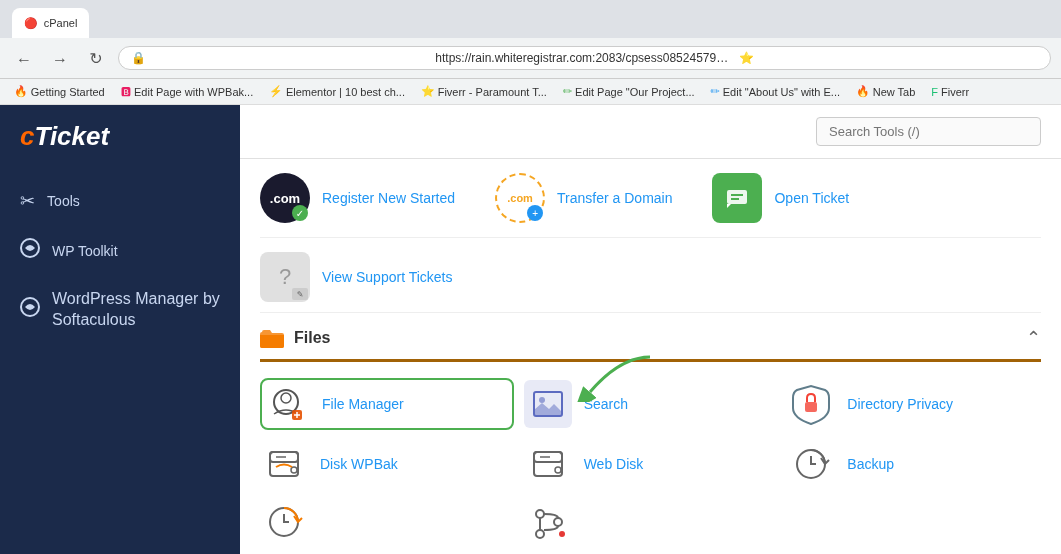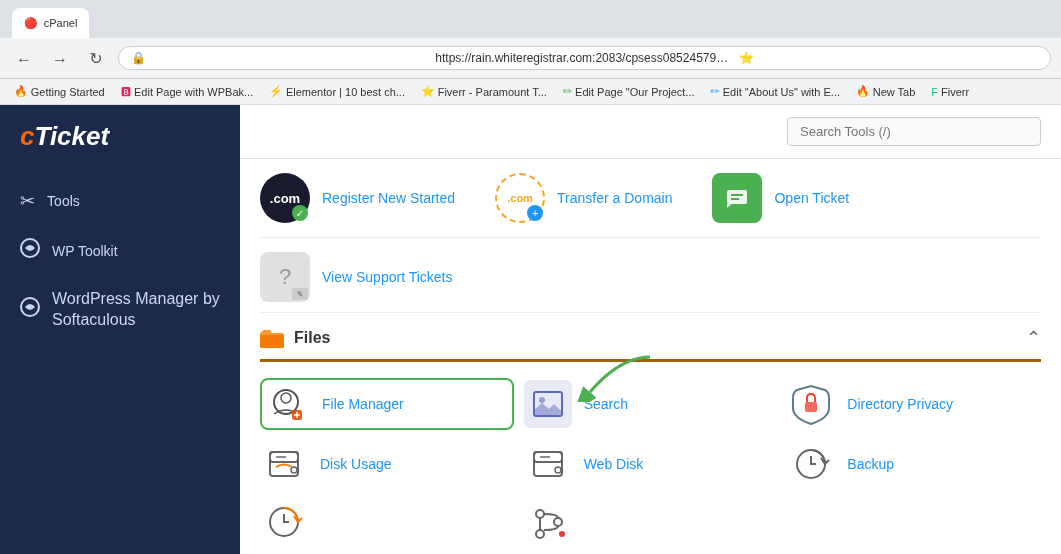--- a/index.html
+++ b/index.html
@@ -24,21 +24,21 @@
     .sidebar-logo { padding: 16px 20px; }
     .sidebar-menu { display: flex; flex-direction: column; gap: 2px; padding: 10px 0; }
     .sidebar-item { display: flex; align-items: center; gap: 12px; padding: 12px 20px; cursor: pointer; color: #c8d6f0; font-size: 14px; }
     .sidebar-item .item-icon { font-size: 18px; }
 
     
     .main-content { flex: 1; background: #fff; overflow-y: auto; display: flex; flex-direction: column; }
 
     
     .search-bar-area { background: #fff; padding: 12px 20px; border-bottom: 1px solid #e0e0e0; display: flex; justify-content: flex-end; }
-    .search-input { border: 1px solid #ccc; border-radius: 4px; padding: 6px 12px; width: 254px; font-size: 13px; color: #999; background: #fafafa; }
+    .search-input { border: 1px solid #ccc; border-radius: 4px; padding: 6px 12px; width: 225px; font-size: 13px; color: #999; background: #fafafa; }
 
     
     .content-area { padding: 0 20px 20px; flex: 1; }
     .tool-item { display: flex; align-items: center; gap: 12px; cursor: pointer; }
     .tool-label { color: #2196f3; font-size: 14px; }
 
     
     .icon-register { width: 50px; height: 50px; background: #1a1a2e; border-radius: 50%; display: flex; align-items: center; justify-content: center; position: relative; }
     .icon-register-badge { position: absolute; bottom: 2px; right: 2px; background: #4caf50; border-radius: 50%; width: 16px; height: 16px; display: flex; align-items: center; justify-content: center; color: white; font-size: 10px; }
 
@@ -279,21 +279,21 @@
           <div class="file-item">
             <div class="icon-disk">
               <svg width="44" height="44" viewBox="0 0 44 44">
                 <rect x="8" y="10" width="28" height="24" rx="3" fill="none" stroke="#666" stroke-width="2"></rect>
                 <rect x="8" y="10" width="28" height="10" rx="3" fill="none" stroke="#666" stroke-width="2"></rect>
                 <circle cx="32" cy="28" r="3" fill="none" stroke="#666" stroke-width="1.5"></circle>
                 <line x1="14" y1="15" x2="24" y2="15" stroke="#666" stroke-width="1.5"></line>
                 <path d="M14 25 Q22 20 30 25" stroke="#f57c00" stroke-width="2" fill="none"></path>
               </svg>
             </div>
-            <span class="file-label">Disk Usage</span>
+            <span class="file-label">Disk WPBak</span>
           </div>
 
           <div class="file-item">
             <div class="icon-webdisk">
               <svg width="44" height="44" viewBox="0 0 44 44">
                 <rect x="8" y="10" width="28" height="24" rx="3" fill="none" stroke="#666" stroke-width="2"></rect>
                 <rect x="8" y="10" width="28" height="10" rx="3" fill="none" stroke="#666" stroke-width="2"></rect>
                 <circle cx="32" cy="28" r="3" fill="none" stroke="#666" stroke-width="1.5"></circle>
                 <line x1="14" y1="15" x2="24" y2="15" stroke="#666" stroke-width="1.5"></line>
               </svg>

